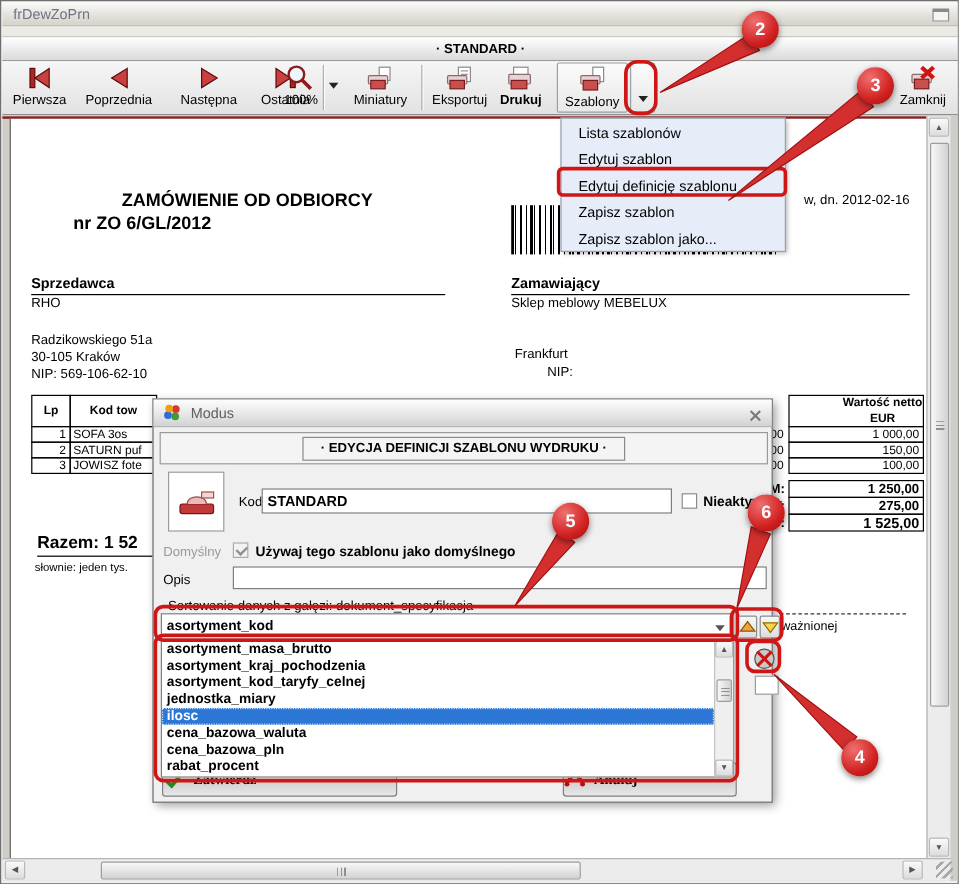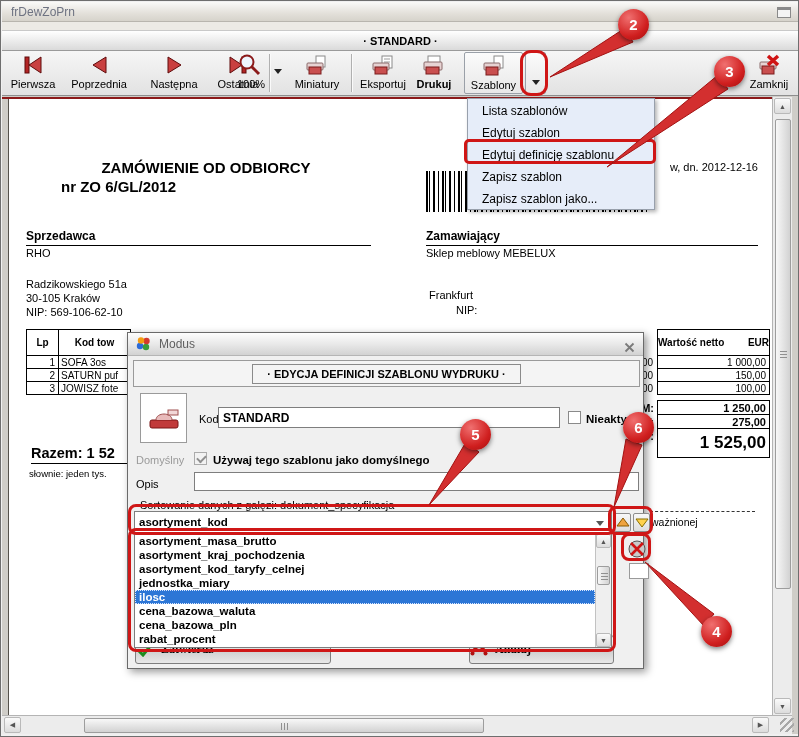--- a/index.html
+++ b/index.html
@@ -208,21 +208,21 @@
       <span class="tlabel">Zamknij</span>
     </div>
   </div>
 
   <div class="abs preview"></div>
   <div class="abs redline"></div>
   <div class="abs page doc"></div>
 
   <div class="abs b" style="left:60px;top:158px;width:290px;text-align:center;font-size:15px;">ZAMÓWIENIE OD ODBIORCY</div>
   <div class="abs b" style="left:60px;top:177px;width:290px;text-align:left;font-size:15px;">nr ZO 6/GL/2012</div>
-  <div class="abs" style="left:650px;top:160px;width:107px;text-align:right;font-size:11px;">w, dn. 2012-12-16</div>
+  <div class="abs" style="left:650px;top:160px;width:107px;text-align:right;font-size:11px;">w, dn. 2012-02-16</div>
 
   <div class="abs barcode" style="left:425px;top:170px;width:223px;height:41px;"></div>
 
   <div class="abs b rule" style="left:25px;top:228px;width:345px;font-size:12px;padding-bottom:2px;">Sprzedawca</div>
   <div class="abs" style="left:25px;top:246px;font-size:11px;">RHO</div>
   <div class="abs" style="left:25px;top:277px;font-size:11px;">Radzikowskiego 51a</div>
   <div class="abs" style="left:25px;top:291px;font-size:11px;">30-105 Kraków</div>
   <div class="abs" style="left:25px;top:305px;font-size:11px;">NIP: 569-106-62-10</div>
 
   <div class="abs b rule" style="left:425px;top:228px;width:332px;font-size:12px;padding-bottom:2px;">Zamawiający</div>
@@ -232,37 +232,37 @@
 
   <div class="cell cellc" style="left:25px;top:328px;width:33px;height:27px;">Lp</div>
   <div class="cell cellc" style="left:57px;top:328px;width:73px;height:27px;">Kod tow</div>
   <div class="cell cellr" style="left:25px;top:354px;width:33px;height:14px;">1</div>
   <div class="cell" style="left:57px;top:354px;width:73px;height:14px;padding-left:2px;">SOFA 3os</div>
   <div class="cell cellr" style="left:25px;top:367px;width:33px;height:14px;">2</div>
   <div class="cell" style="left:57px;top:367px;width:73px;height:14px;padding-left:2px;">SATURN puf</div>
   <div class="cell cellr" style="left:25px;top:380px;width:33px;height:14px;">3</div>
   <div class="cell" style="left:57px;top:380px;width:73px;height:14px;padding-left:2px;">JOWISZ fote</div>
 
-  <div class="cell cellc" style="left:656px;top:328px;width:113px;height:27px;flex-direction:row;justify-content:space-between;line-height:11px;">
+  <div class="cell cellc" style="left:656px;top:328px;width:113px;height:27px;flex-direction:column;justify-content:space-between;line-height:11px;padding-left:44px;">
     <span>Wartość netto</span>
     <span>EUR</span>
   </div>
   <div class="frag" style="left:600px;top:356px;width:52px;">00</div>
   <div class="frag" style="left:600px;top:369px;width:52px;">00</div>
   <div class="frag" style="left:600px;top:382px;width:52px;">00</div>
   <div class="cell cellr" style="left:656px;top:354px;width:113px;height:14px;">1 000,00</div>
   <div class="cell cellr" style="left:656px;top:367px;width:113px;height:14px;">150,00</div>
   <div class="cell cellr" style="left:656px;top:380px;width:113px;height:14px;">100,00</div>
 
   <div class="frag b" style="left:598px;top:401px;width:55px;font-size:11px;">M:</div>
   <div class="frag b" style="left:598px;top:415px;width:55px;font-size:11px;">T:</div>
   <div class="frag b" style="left:598px;top:429px;width:55px;font-size:11px;">O:</div>
   <div class="cell cellr b" style="left:656px;top:399px;width:113px;height:15px;font-size:11px;">1 250,00</div>
   <div class="cell cellr b" style="left:656px;top:413px;width:113px;height:15px;font-size:11px;">275,00</div>
-  <div class="cell cellr b" style="left:656px;top:427px;width:113px;height:30px;font-size:17px;">1 525,00</div>
+  <div class="cell cellr b" style="left:656px;top:427px;width:113px;height:15px;font-size:12px;">1 525,00</div>
 
   <div class="abs b" style="left:30px;top:444px;width:100px;font-size:14.5px;border-bottom:1.5px solid #000;padding-bottom:2px;white-space:nowrap;overflow:hidden;">Razem: 1 52</div>
   <div class="abs" style="left:28px;top:467px;width:100px;font-size:9.5px;white-space:nowrap;overflow:hidden;">słownie:  jeden tys.</div>
 
   <div class="abs" style="left:649px;top:510px;width:105px;border-top:1px dashed #333;"></div>
   <div class="abs" style="left:650px;top:515px;font-size:10.5px;">ważnionej</div>
 
   <div class="abs vscroll">
     <div class="sbtn" style="left:1px;top:1px;width:17px;height:16px;">▲</div>
     <div class="thumbv" style="top:22px;height:470px;">

